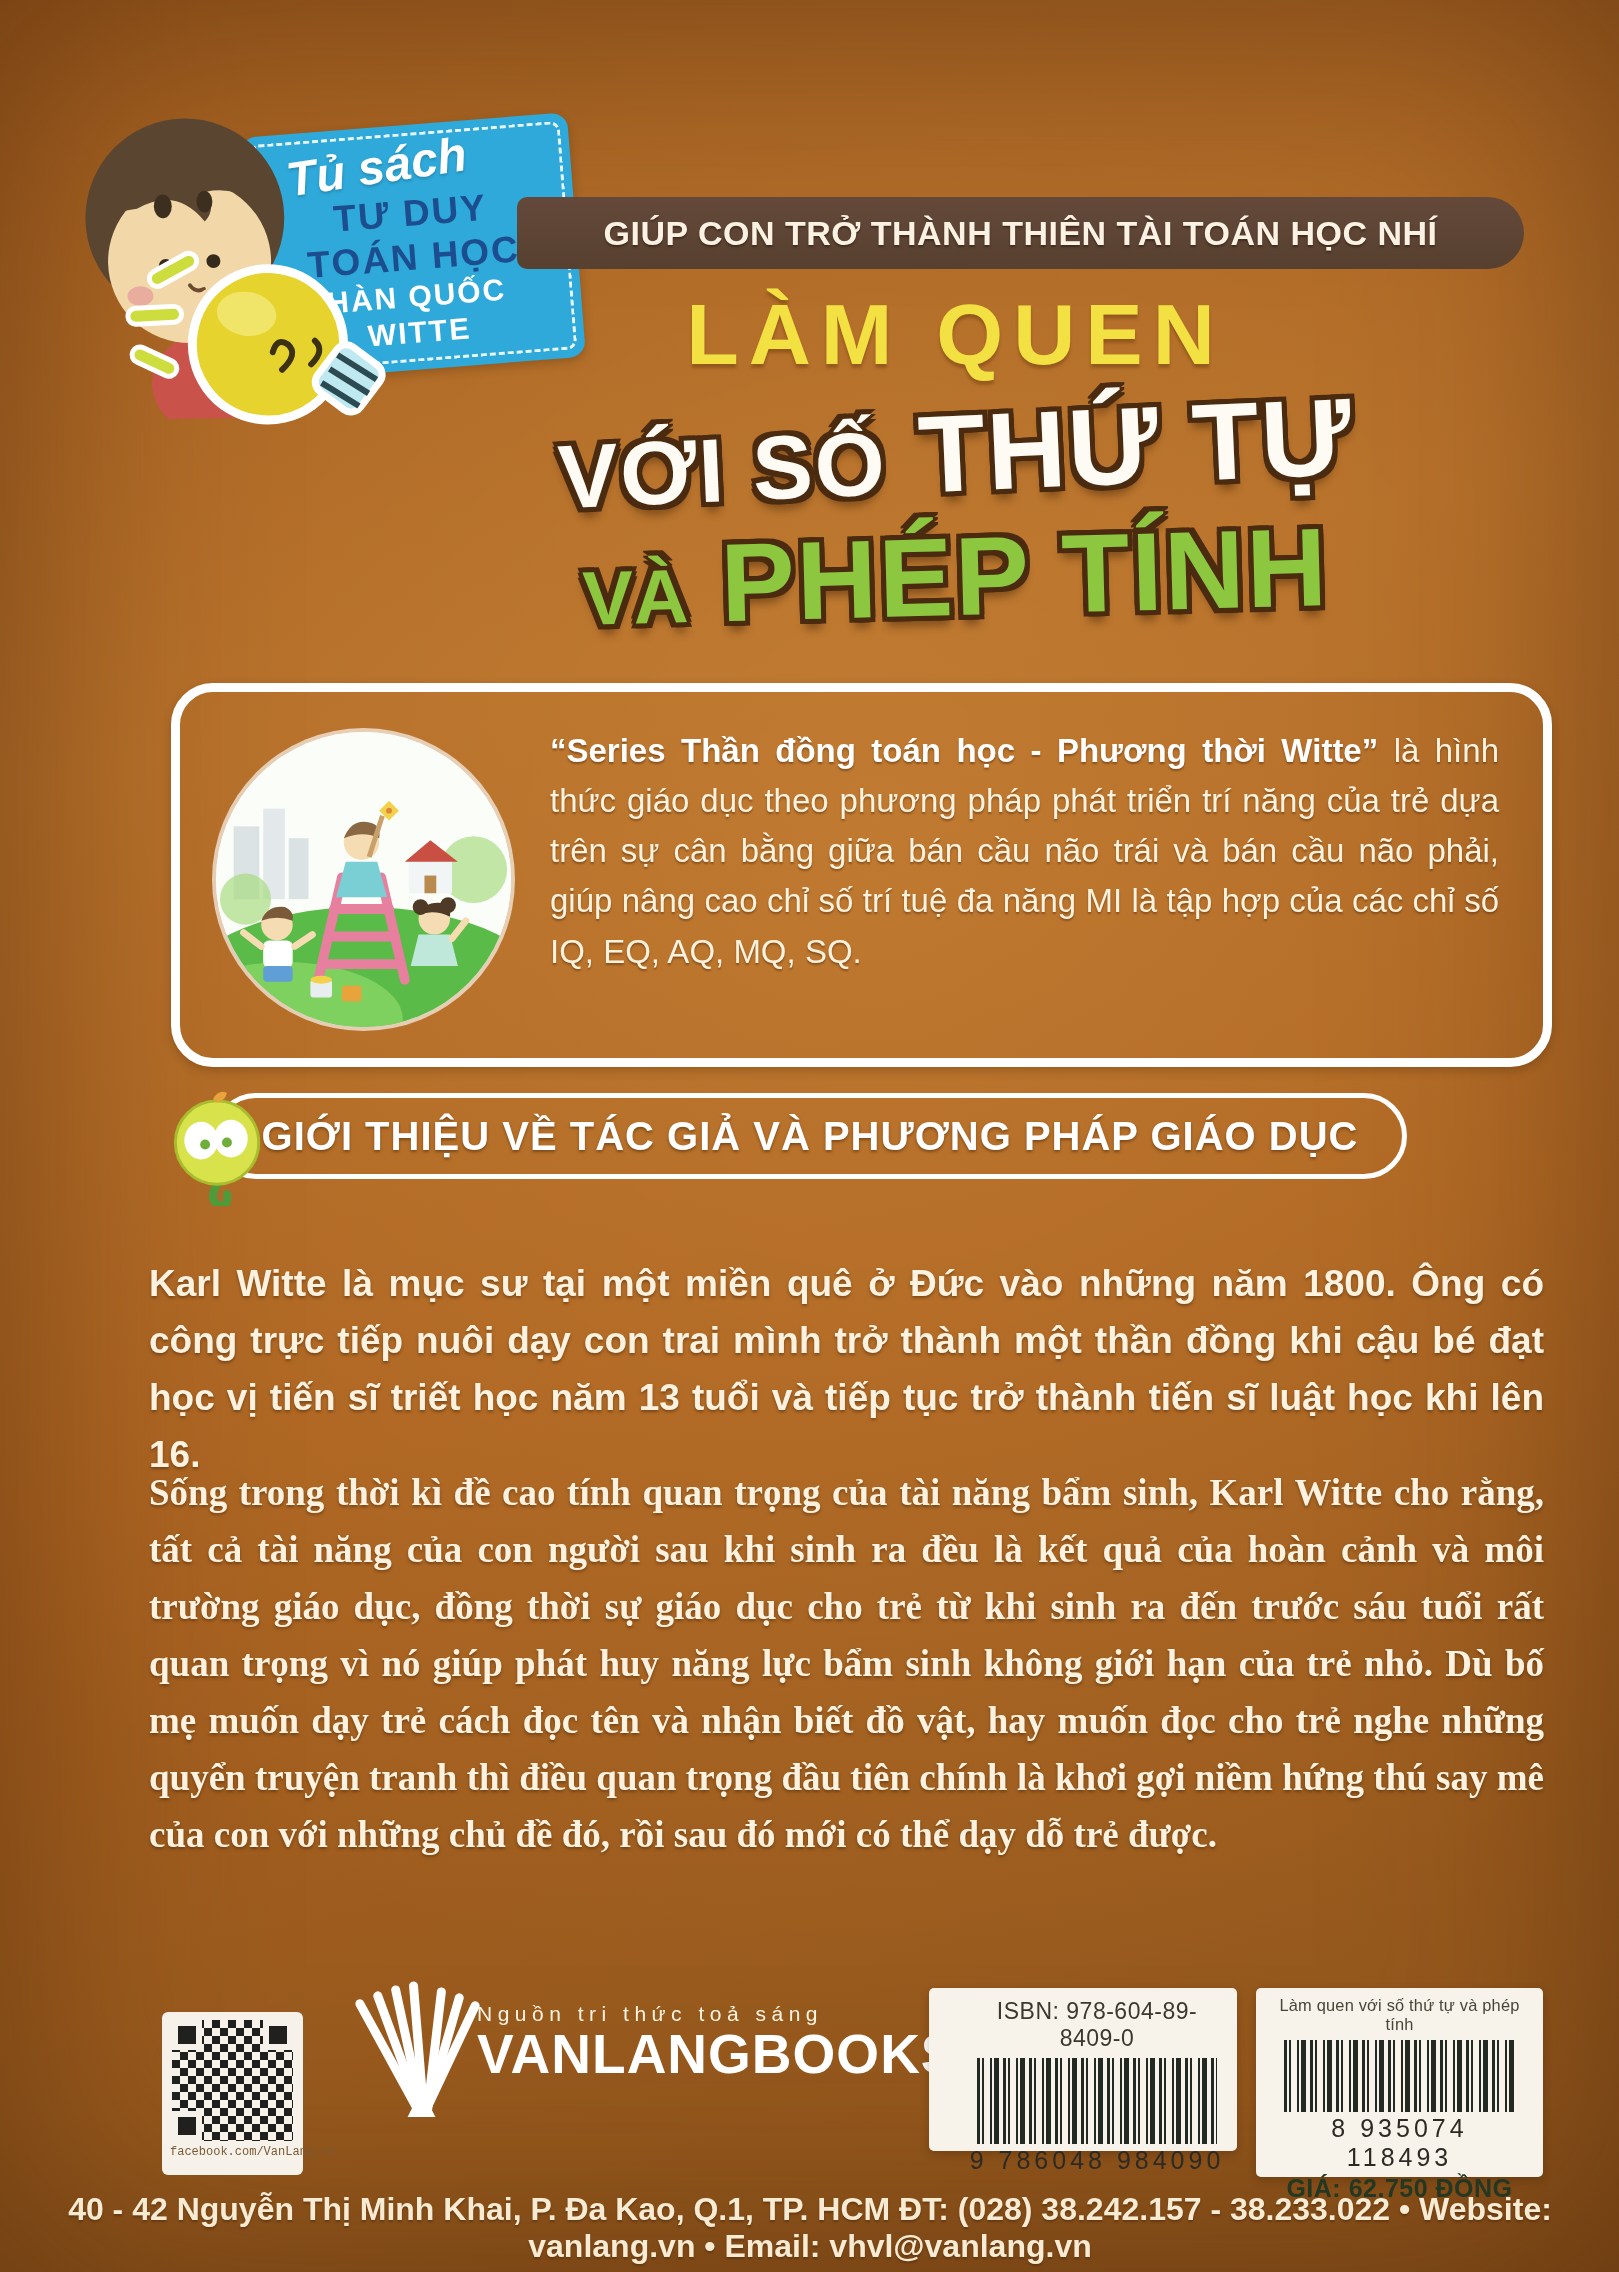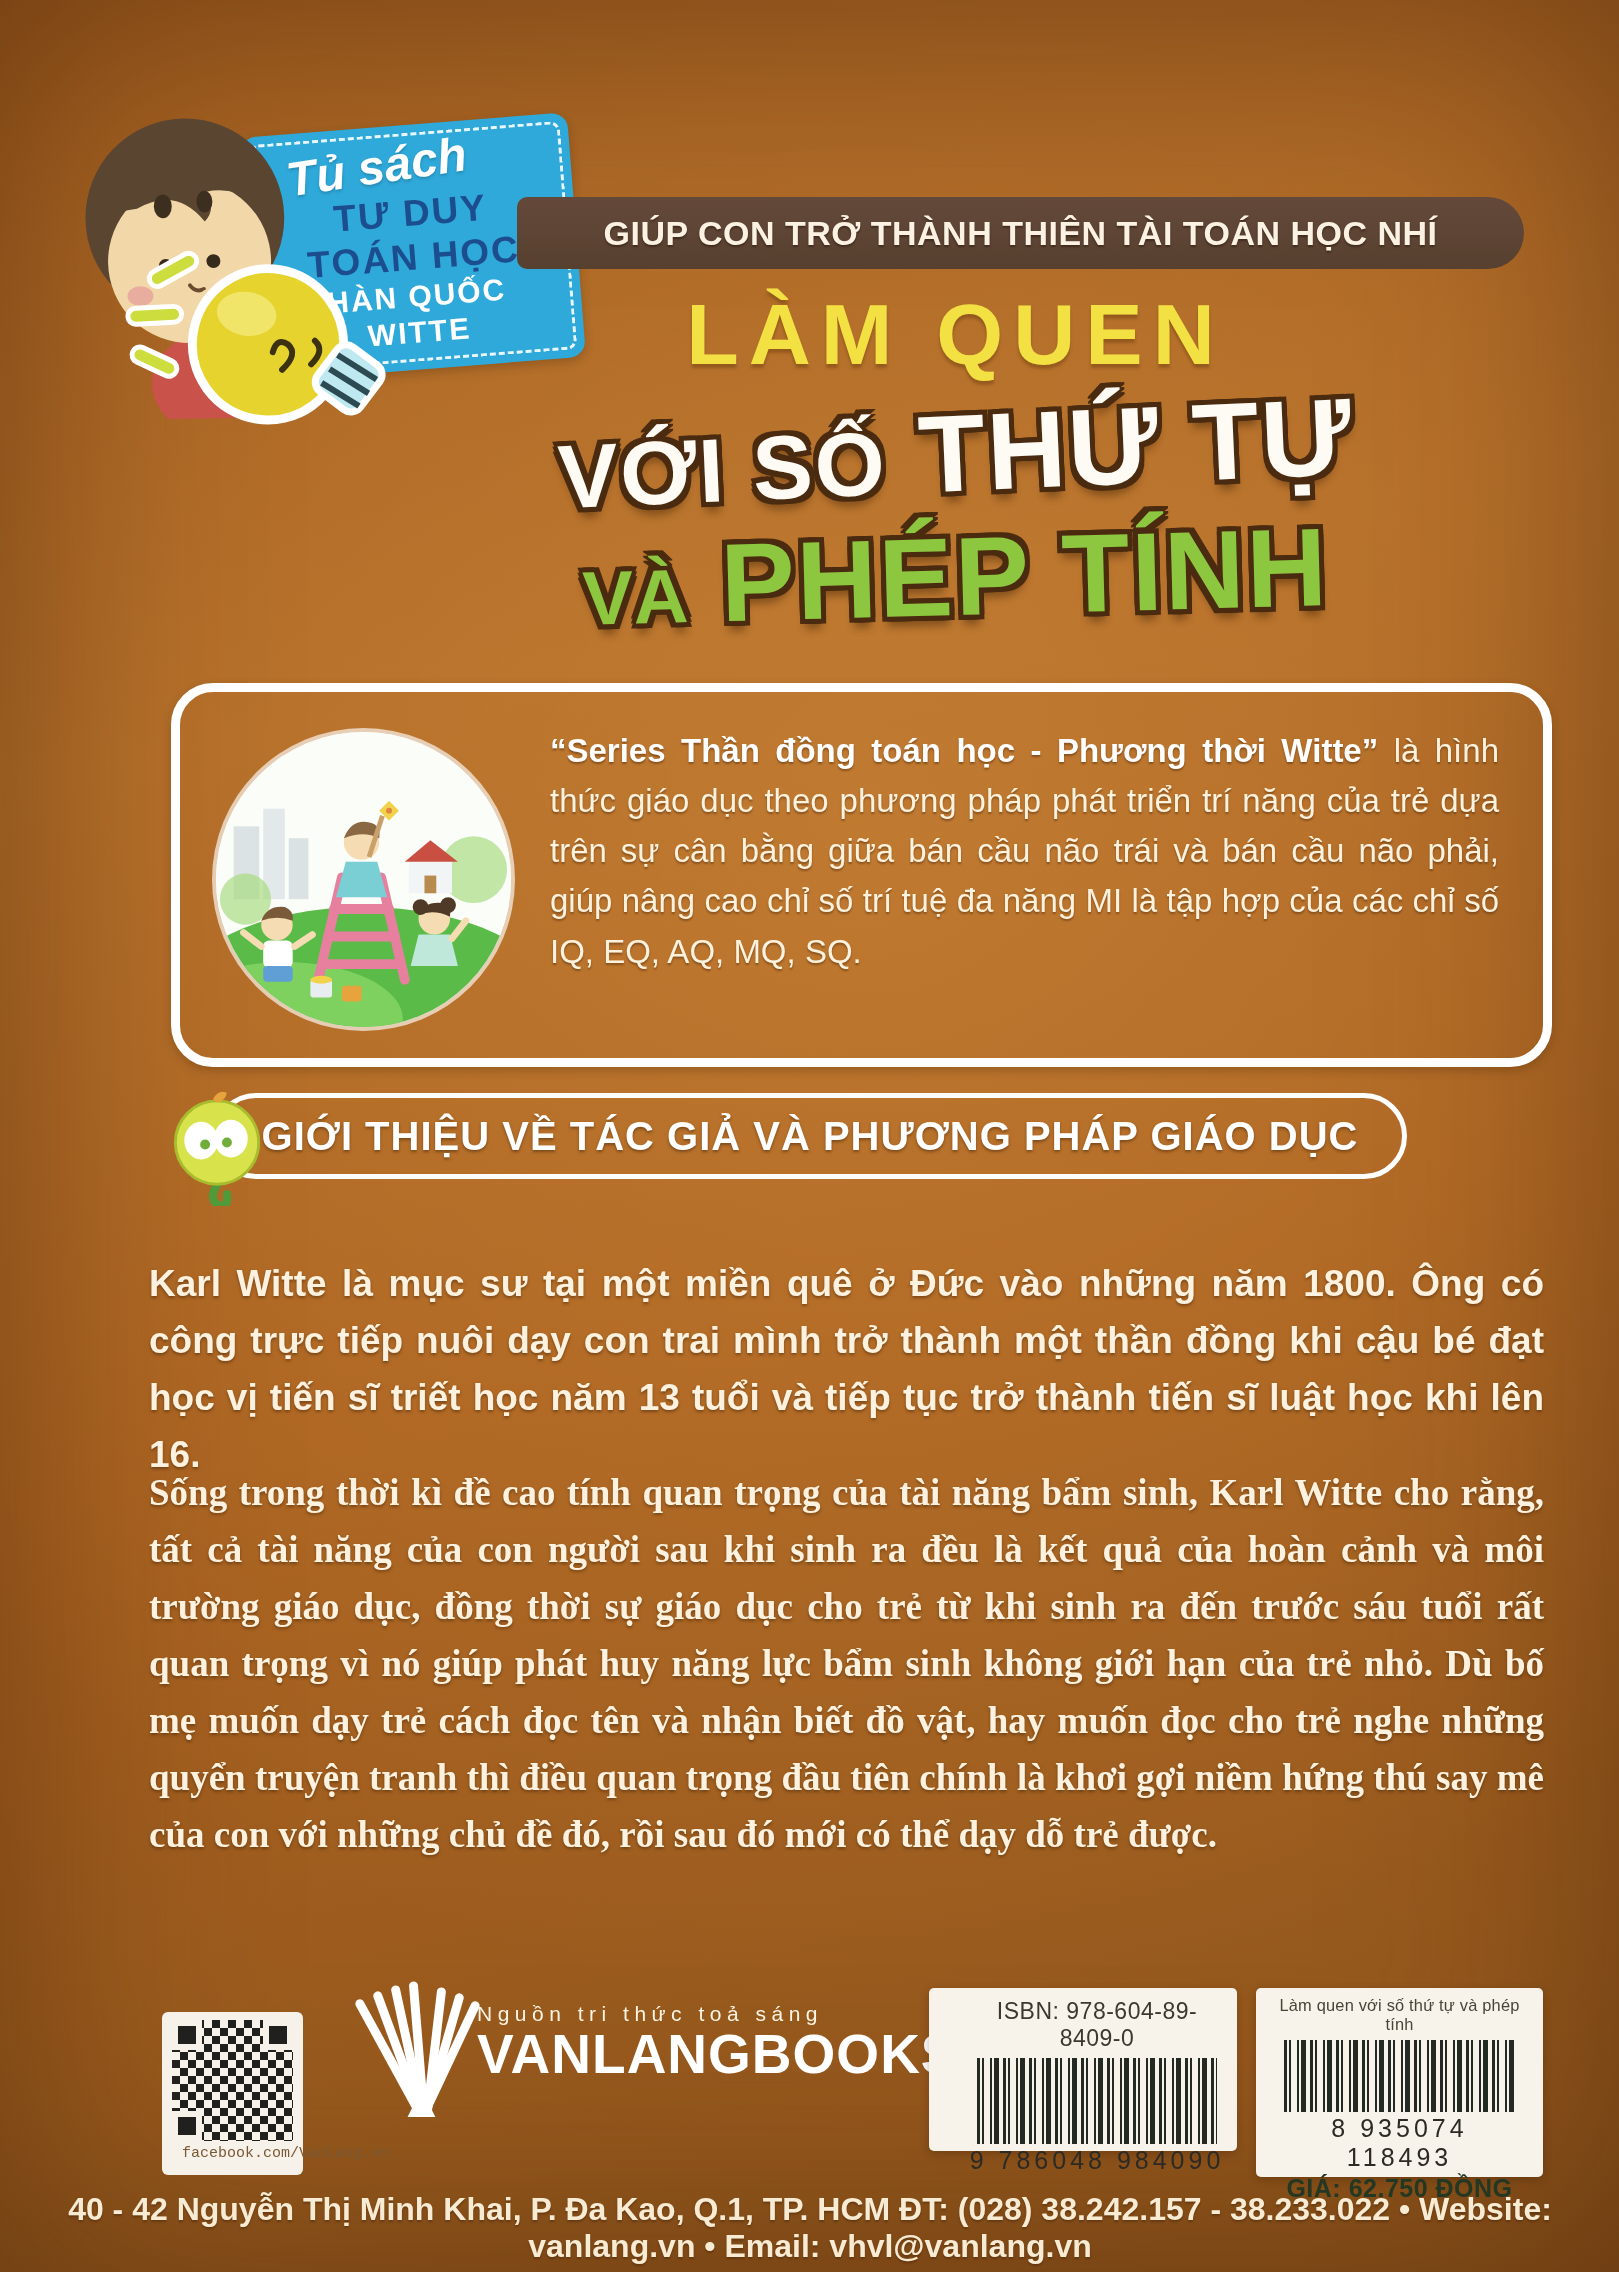--- a/index.html
+++ b/index.html
@@ -92,22 +92,22 @@
   .qr-card{position:absolute;left:162px;top:2012px;width:141px;height:163px;
     background:#f6f2ea;border-radius:6px;padding:8px 8px 4px;box-sizing:border-box;}
   .qr-body{position:relative;width:121px;height:121px;margin:0 auto;
     background:repeating-conic-gradient(#20201e 0% 25%, #f6f2ea 0% 50%) 0 0/16px 16px;}
   .qr-body::before,.qr-body::after,.qr-finder{
     content:"";position:absolute;width:30px;height:30px;background:#20201e;
     box-shadow:inset 0 0 0 6px #f6f2ea, inset 0 0 0 11px #20201e;}
   .qr-body::before{left:0;top:0;}
   .qr-body::after{right:0;top:0;}
   .qr-finder{left:0;bottom:0;}
-  .qr-caption{margin-top:4px;text-align:center;font-size:15px;color:#7a5a35;
-    font-family:"Liberation Mono","DejaVu Sans Mono",monospace;margin-left:12px;}
+  .qr-caption{margin-top:4px;text-align:center;font-size:12px;color:#7a5a35;
+    font-family:"Liberation Mono","DejaVu Sans Mono",monospace;}
 
   .logo{position:absolute;left:330px;top:1976px;width:527px;height:149px;}
   .logo-icon{position:absolute;left:0;top:-6px;width:179px;height:159px;}
   .logo-text{position:absolute;left:147px;top:26px;white-space:nowrap;}
   .logo-tagline{font-size:21px;color:#fdf4e3;letter-spacing:5.5px;font-weight:500;display:block;}
   .logo-name{font-size:55px;font-weight:800;color:#ffffff;letter-spacing:1px;line-height:1.05;}
   .logo-reg{font-size:16px;vertical-align:super;color:#fff;}
 
   .label-card{position:absolute;background:#f7f3ea;border-radius:5px;box-sizing:border-box;
     padding:10px 12px;box-shadow:0 3px 8px rgba(60,30,5,.3);text-align:center;color:#3d382e;}

